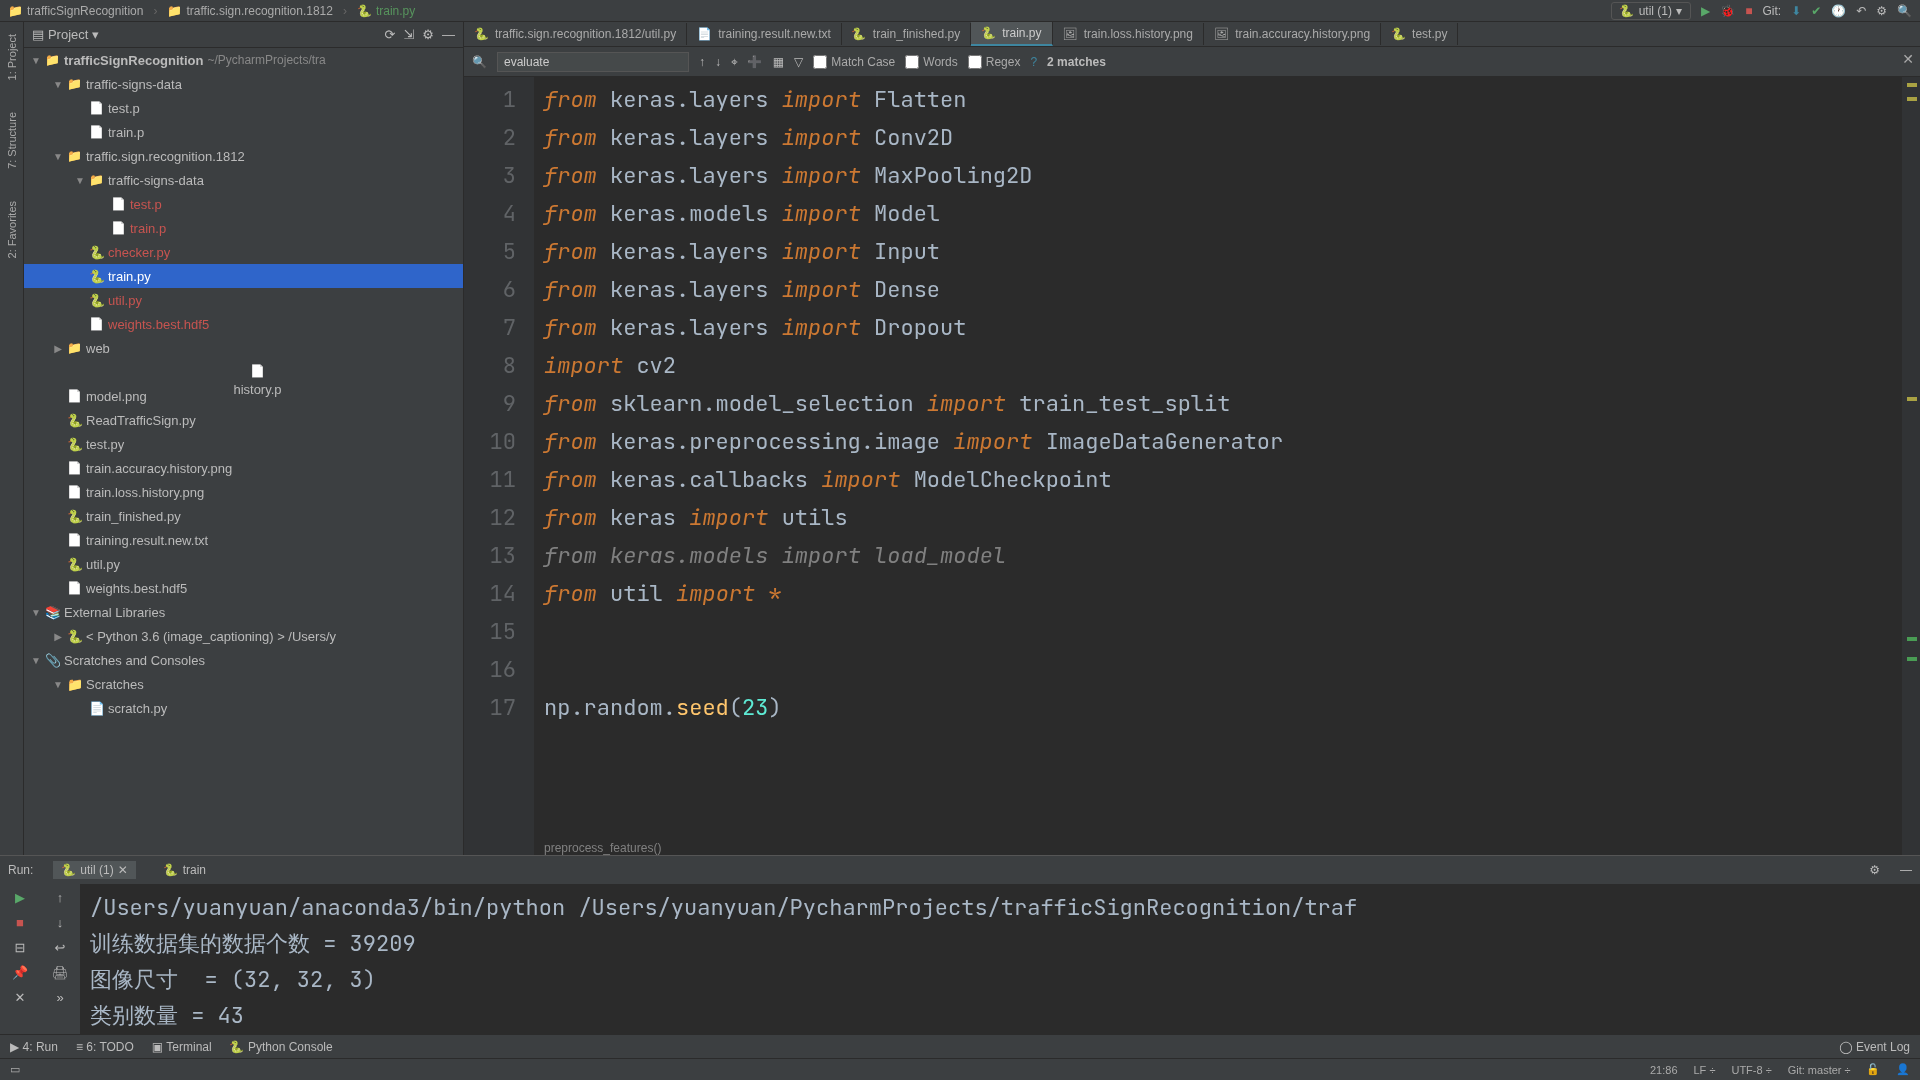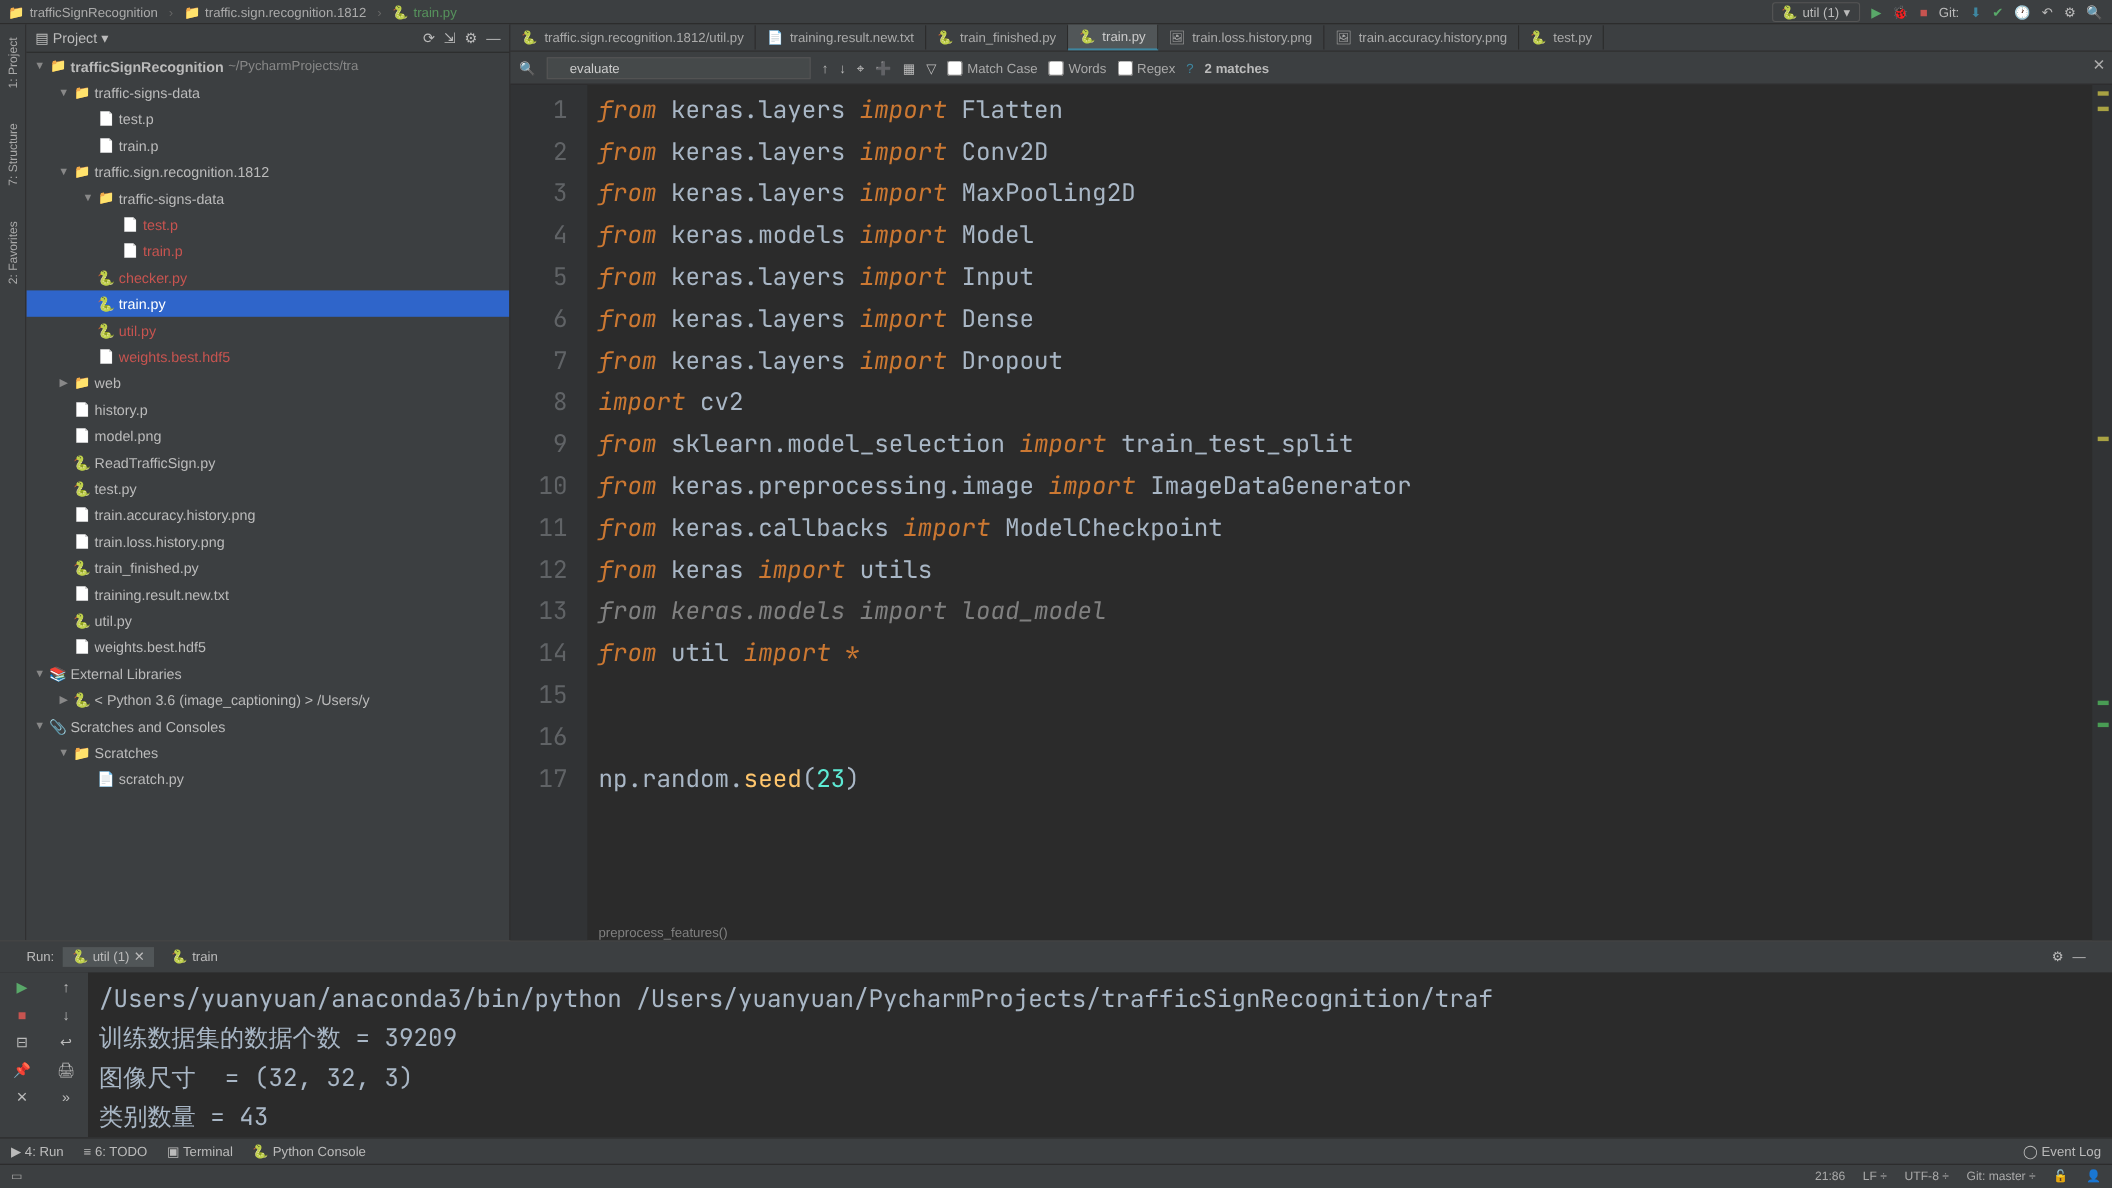--- a/index.html
+++ b/index.html
@@ -98,22 +98,22 @@
   display: flex;
   align-items: center;
   padding: 0 8px;
   gap: 10px;
   font-size: 12px;
 }
 .search-bar input {
   background: #45494a;
   border: 1px solid #555;
   color: #ccc;
-  padding: 2px 20px;
-  width: 240px;
+  padding: 2px 6px;
+  width: 192px;
   font-size: 12px;
 }
 .chk { display: flex; align-items: center; gap: 4px; color: #aaa; }
 .chk input[type=checkbox] { width: 14px; height: 14px; }
 .code-area { flex: 1; display: flex; overflow: hidden; position: relative; }
 .gutter {
   width: 70px;
   background: #313335;
   color: #606366;
   font-family: "JetBrains Mono", Menlo, monospace;
@@ -147,22 +147,22 @@
   background: #2b2b2b;
   border-top: 1px solid #555;
   display: flex;
   flex-direction: column;
 }
 .run-tabs {
   height: 28px;
   background: #3c3f41;
   display: flex;
   align-items: center;
-  padding: 0 24px;
-  gap: 8px;
+  padding: 0 8px;
+  gap: 20px;
   font-size: 12px;
 }
 .run-tabs .rtab { padding: 2px 8px; display: flex; align-items: center; gap: 4px; }
 .run-tabs .rtab.active { background: #515658; }
 .run-body { display: flex; height: 150px; }
 .run-ctrl-col {
   width: 40px;
   background: #3c3f41;
   display: flex;
   flex-direction: column;
@@ -328,21 +328,21 @@
         <div class="tree-node" style="padding-left: 50px;">
           <span class="arrow"></span>
           <span class="nicon file-icon"></span>
           <span class="label-red">weights.best.hdf5</span>
         </div>
         <div class="tree-node" style="padding-left: 28px;">
           <span class="arrow">▶</span>
           <span class="nicon folder-icon"></span>
           <span class="">web</span>
         </div>
-        <div class="tree-node" style="padding-left: 28px;">
+        <div class="tree-node" style="padding-left: 28px; flex-direction: column;">
           <span class="arrow"></span>
           <span class="nicon file-icon"></span>
           <span class="">history.p</span>
         </div>
         <div class="tree-node" style="padding-left: 28px;">
           <span class="arrow"></span>
           <span class="nicon file-icon"></span>
           <span class="">model.png</span>
         </div>
         <div class="tree-node" style="padding-left: 28px;">

